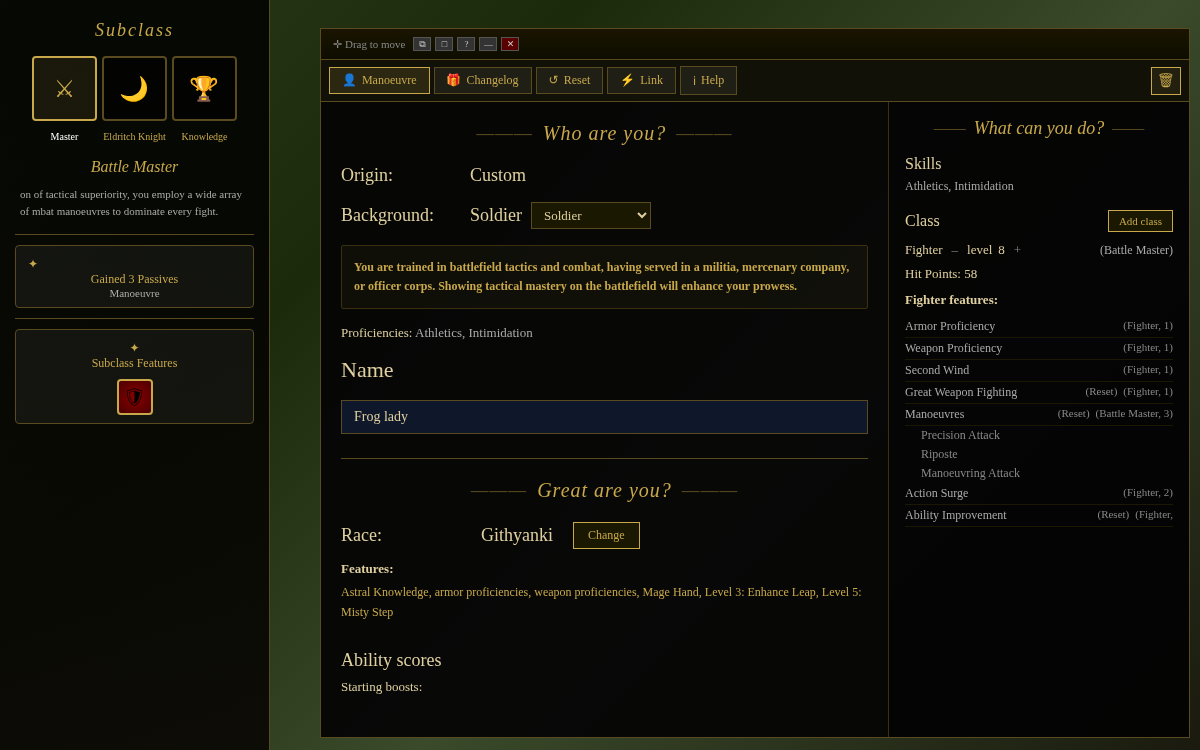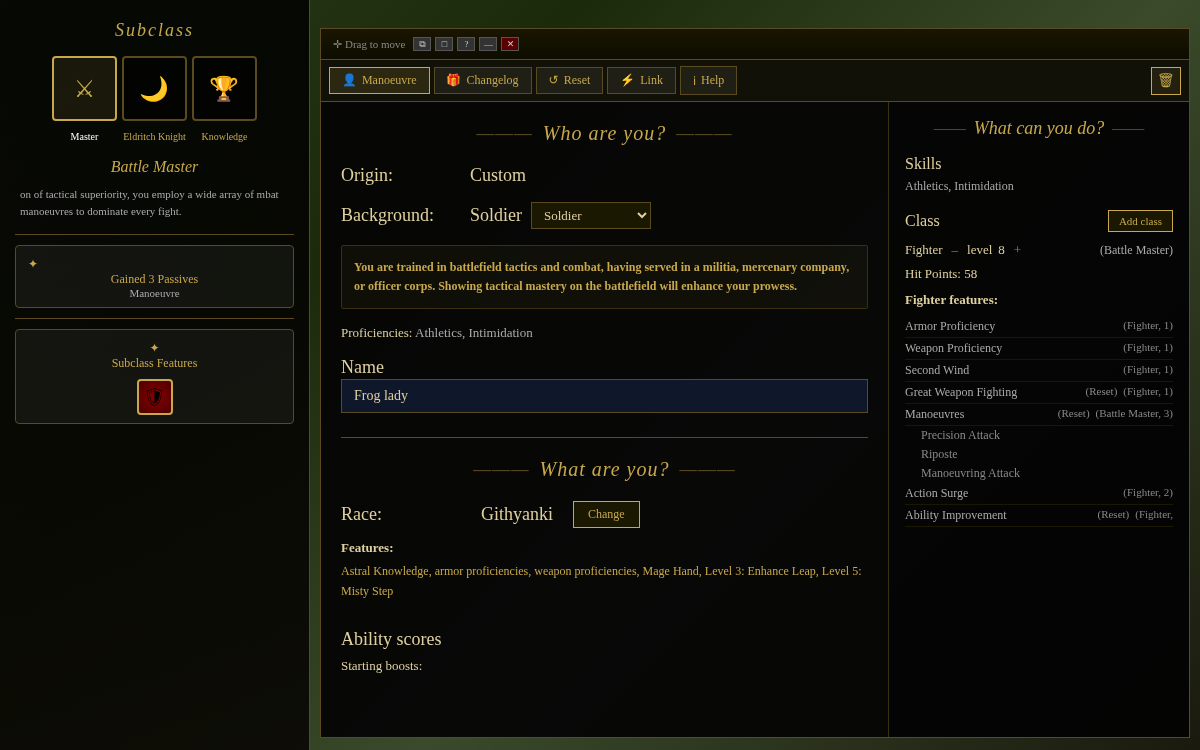--- a/index.html
+++ b/index.html
@@ -18,21 +18,21 @@
       inset: 0;
       background: linear-gradient(135deg, #2a3a1a 0%, #1a2a0a 30%, #3a4a2a 60%, #1a1a0e 100%);
       z-index: 0;
     }
 
     
     .sidebar {
       position: absolute;
       left: 0;
       top: 0;
-      width: 310px;
+      width: 270px;
       height: 750px;
       background: linear-gradient(180deg, rgba(0,0,0,0.85) 0%, rgba(10,8,4,0.92) 100%);
       border-right: 1px solid #5a4a20;
       z-index: 10;
       padding: 20px 10px;
     }
 
     .sidebar-title {
       text-align: center;
       color: #c8a84b;
@@ -668,26 +668,26 @@
       <div class="background-desc">
         <p>You are trained in battlefield tactics and combat, having served in a militia, mercenary company, or officer corps. Showing tactical mastery on the battlefield will enhance your prowess.</p>
       </div>
 
       <div class="proficiencies-row">
         <span class="proficiencies-label">Proficiencies:</span>
         <span>Athletics, Intimidation</span>
       </div>
 
       <div>
-        <div class="field-label" style="margin-bottom:1px; color:#e0d0a0; font-size:18px;">Name</div>
+        <div class="field-label" style="margin-bottom:17px; color:#e0d0a0; font-size:22px;">Name</div>
         <input class="name-input" type="text" value="Frog lady" placeholder="Frog lady" style="">
       </div>
 
       <div class="what-are-you">
-        <div class="section-header">What are you?</div>
+        <div class="section-header">Great are you?</div>
 
         <div class="race-row">
           <span class="field-label">Race:</span>
           <span class="field-value">Githyanki</span>
           <button class="change-btn">Change</button>
         </div>
 
         <div class="features-label">Features:</div>
         <div class="features-links">Astral Knowledge, armor proficiencies, weapon proficiencies, Mage Hand, Level 3: Enhance Leap, Level 5: Misty Step</div>
 

